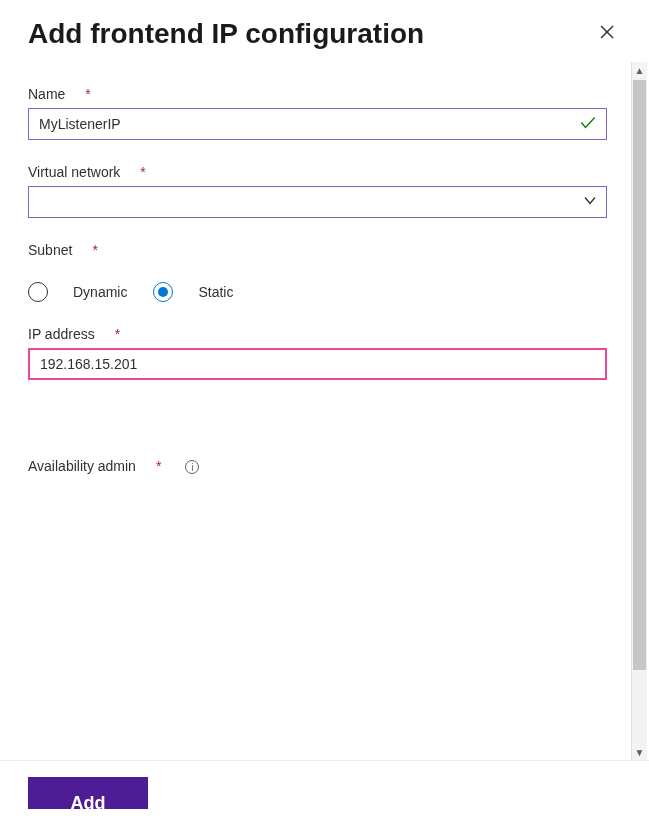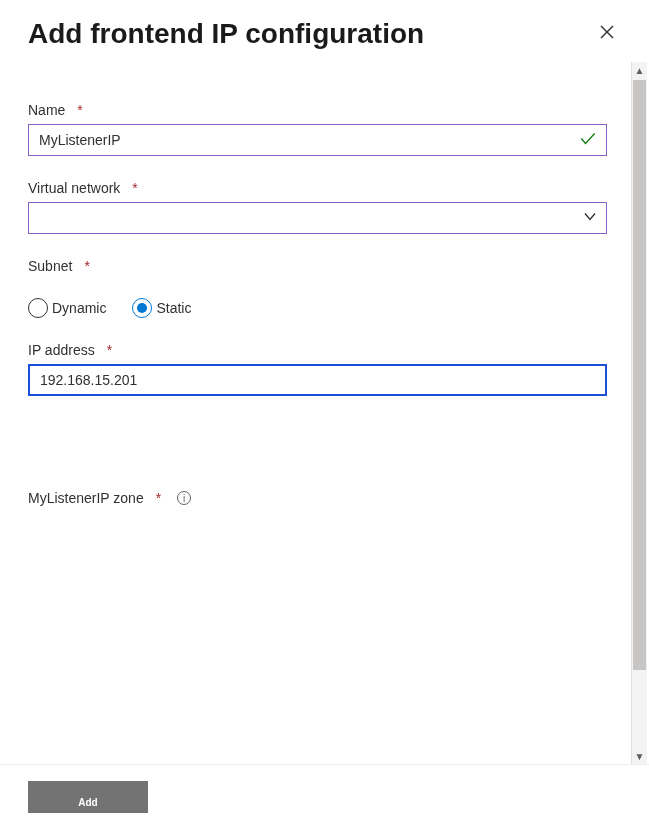--- a/index.html
+++ b/index.html
@@ -75,23 +75,22 @@
   }
   .scroll-arrow.up { top: 0; }
   .scroll-arrow.down { bottom: 0; }
 
   .field { margin-bottom: 24px; }
   .field-label {
     font-size: 14px;
     color: #323130;
     margin-bottom: 6px;
     display: flex;
-    align-items: center;
-    gap: 12px;
-    margin-top: 16px;
+    align-items: flex-end;
+    gap: 20px;
   }
   .req { color: #a4262c; font-weight: 400; }
   .info-icon {
     width: 14px; height: 14px;
     border: 1px solid #605e5c;
     border-radius: 50%;
     display: inline-flex;
     align-items: center;
     justify-content: center;
     font-size: 10px;
@@ -106,21 +105,21 @@
     padding: 4px 10px;
     background: #fff;
     color: #323130;
     outline: none;
     display: flex;
     align-items: center;
     justify-content: space-between;
     position: relative;
   }
   .border-purple { border: 1px solid #8661c5; }
-  .border-focus { border: 2px solid #1d4ed8; }
+  .border-focus { border: 2px solid #ec4899; }
   .valid-check {
     position: absolute;
     right: 8px;
     top: 50%;
     transform: translateY(-50%);
     color: #107c10;
   }
   .valid-check svg { width: 20px; height: 20px; stroke: #107c10; stroke-width: 1.6; fill: none; }
   .chevron {
     position: absolute;
@@ -134,21 +133,21 @@
 
   .radio-group {
     display: flex;
     align-items: center;
     gap: 26px;
     margin-top: 4px;
   }
   .radio-item {
     display: flex;
     align-items: center;
-    gap: 4px;
+    gap: 25px;
     cursor: pointer;
     font-size: 14px;
   }
   .radio {
     width: 20px;
     height: 20px;
     border-radius: 50%;
     border: 1px solid #323130;
     display: flex;
     align-items: center;
@@ -164,26 +163,26 @@
     border-radius: 50%;
     background: #0078d4;
   }
 
   .footer {
     border-top: 1px solid #ededed;
     padding: 16px 28px;
     flex: 0 0 auto;
   }
   .primary-btn {
-    background: #737373;
+    background: #4c1d95;
     color: #fff;
     border: none;
     height: 32px;
     min-width: 120px;
-    font-size: 10px;
+    font-size: 18px;
     font-weight: 600;
     padding: 16px 20px;
     cursor: pointer;
   }
   .gap-large { height: 54px; }
 </style>
 </head>
 <body>
 
 <div class="panel">
@@ -258,21 +257,21 @@
       </div>
       <div class="text-input border-focus">
         <span class="input-value">192.168.15.201</span>
       </div>
     </div>
 
     <div class="gap-large"></div>
 
     <div class="field" style="margin-bottom:8px;">
       <div class="field-label">
-        <span>MyListenerIP zone</span>
+        <span>Availability admin</span>
         <span class="req">*</span>
         <span class="info-icon">i</span>
       </div>
     </div>
 
     <div class="scrollbar-track">
       <div class="scroll-arrow up">▲</div>
       <div class="scrollbar-thumb"></div>
       <div class="scroll-arrow down">▼</div>
     </div>

